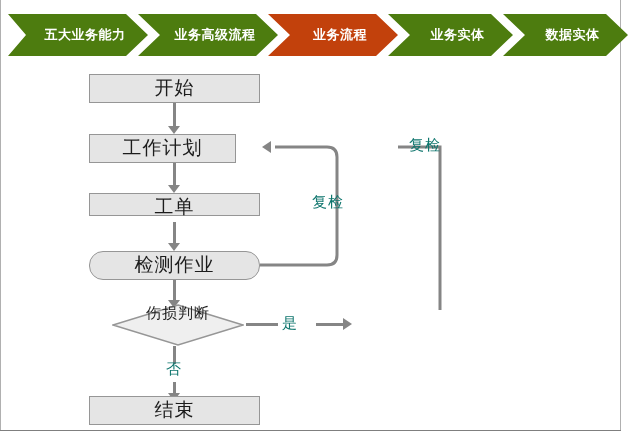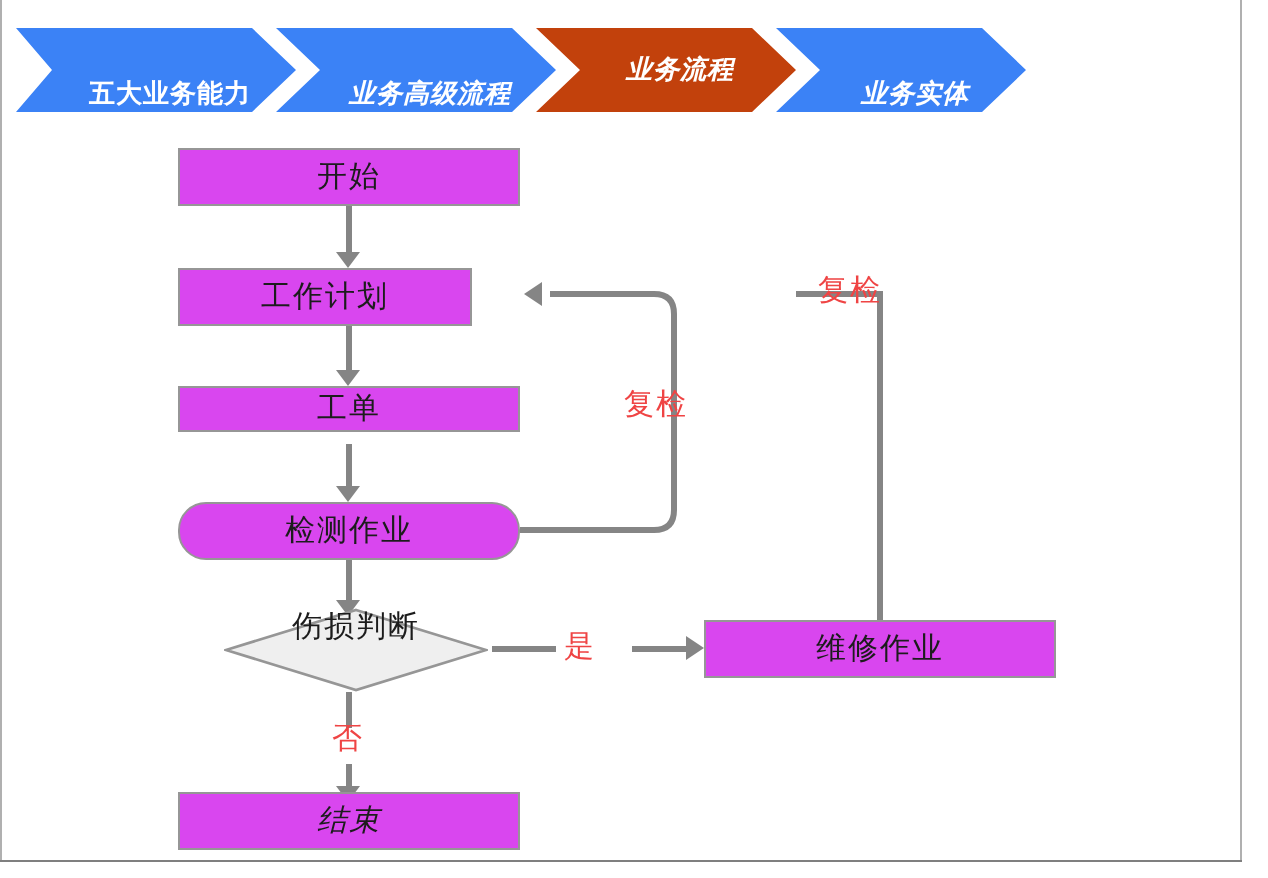--- a/index.html
+++ b/index.html
@@ -51,41 +51,40 @@
     height: 42px;
     display: flex;
     align-items: center;
     justify-content: center;
     color: #ffffff;
     font-size: 13px;
     font-weight: bold;
     letter-spacing: 0.5px;
     box-sizing: border-box;
   }
-  .chev-grey { background: #3b82f6; align-items: flex-end; }
+  .chev-grey { background: #4d7c0f; }
   .chev-blue { background: #c2410c; }
   .chev-first {
     clip-path: polygon(0 0, calc(100% - 22px) 0, 100% 50%, calc(100% - 22px) 100%, 0 100%, 18px 50%);
   }
   .chev-mid {
     clip-path: polygon(0 0, calc(100% - 22px) 0, 100% 50%, calc(100% - 22px) 100%, 0 100%, 22px 50%);
-    font-style: italic;
   }
   .chev-label { padding-left: 14px; }
 
   
   .node {
     position: absolute;
-    background: #d946ef;
+    background: #e5e5e5;
     border: 1px solid #969696;
     box-sizing: border-box;
     display: flex;
-    align-items: center;
+    align-items: flex-start;
     justify-content: center;
-    font-size: 15px;
+    font-size: 19px;
     color: #1c1c1c;
     letter-spacing: 1px;
   }
   .diamond-wrap {
     position: absolute;
     display: flex;
     align-items: flex-start;
     justify-content: center;
   }
   .diamond-shape {
@@ -127,21 +126,21 @@
   .arrow-right {
     position: absolute;
     width: 0; height: 0;
     border-top: 6px solid transparent;
     border-bottom: 6px solid transparent;
     border-left: 9px solid #858585;
   }
   .edge-label {
     position: absolute;
     font-size: 15px;
-    color: #ef4444;
+    color: #0f766e;
     letter-spacing: 1px;
     white-space: nowrap;
   }
   .loop-svg {
     position: absolute;
     overflow: visible;
   }
 </style>
 </head>
 <body>
@@ -163,20 +162,23 @@
     </div>
 
     <div class="chev chev-blue chev-mid" style="left:260px; width:130px;">
       <span class="chev-label">业务流程</span>
     </div>
 
     <div class="chev chev-grey chev-mid" style="left:380px; width:125px;">
       <span class="chev-label">业务实体</span>
     </div>
 
+    <div class="chev chev-grey chev-mid" style="left:495px; width:125px;">
+      <span class="chev-label">数据实体</span>
+    </div>
   </div>
 
   <div class="node" style="left:89px; top:74px; width:171px; height:29px;">
     <span>开始</span>
   </div>
 
   <div class="vline" style="left:173px; top:103px; width:3px; height:25px;"></div>
   <div class="arrow-down" style="left:168px; top:126px;"></div>
 
   <div class="node" style="left:89px; top:134px; width:147px; height:29px;">
@@ -205,30 +207,27 @@
       <polygon points="66,1 131,21 66,41 1,21" fill="#efefef" stroke="#969696" stroke-width="1.4"></polygon>
     </svg>
     <span class="diamond-text">伤损判断</span>
   </div>
 
   <div class="hline" style="left:246px; top:323px; width:32px;"></div>
   <div class="edge-label" style="left:282px; top:314px;">是</div>
   <div class="hline" style="left:316px; top:323px; width:28px;"></div>
   <div class="arrow-right" style="left:343px; top:318px;"></div>
 
-  <div class="node" style="left:352px; top:310px; width:176px; height:29px;">
-    <span>维修作业</span>
-  </div>
 
   <div class="vline" style="left:173px; top:346px; width:3px; height:18px;"></div>
   <div class="edge-label" style="left:166px; top:360px;">否</div>
   <div class="vline" style="left:173px; top:382px; width:3px; height:14px;"></div>
   <div class="arrow-down" style="left:168px; top:393px;"></div>
 
-  <div class="node" style="left:89px; top:396px; width:171px; height:29px;font-style:italic;">
+  <div class="node" style="left:89px; top:396px; width:171px; height:29px;">
     <span>结束</span>
   </div>
 
   <svg class="loop-svg" style="left:0px; top:0px; width:634px; height:439px;">
     <path d="M 260 265 L 327 265 Q 337 265 337 255 L 337 157 Q 337 147 327 147 L 275 147" fill="none" stroke="#858585" stroke-width="3"></path>
   </svg>
   <div class="arrow-left" style="left:262px; top:141px;"></div>
   <div class="edge-label" style="left:312px; top:193px;">复检</div>
 
   <svg class="loop-svg" style="left:0px; top:0px; width:634px; height:439px;">

